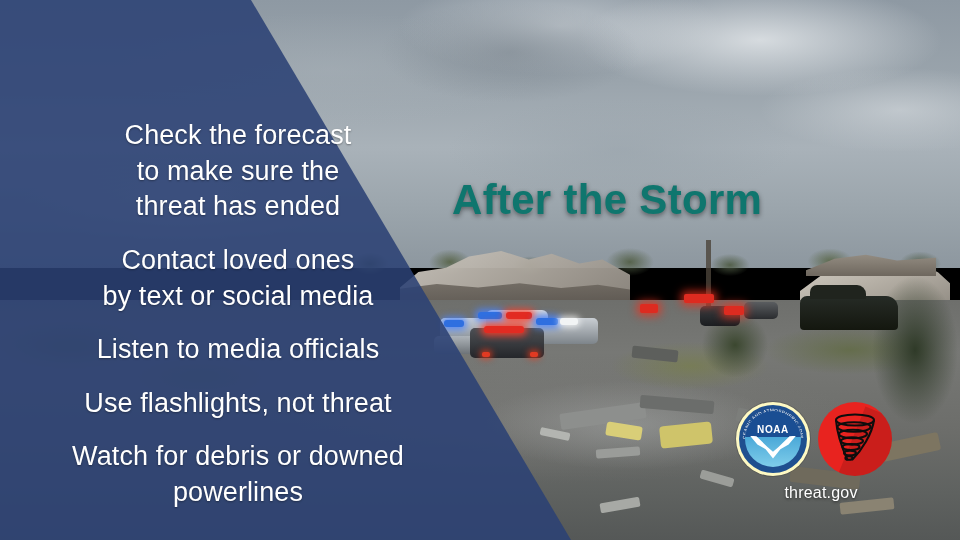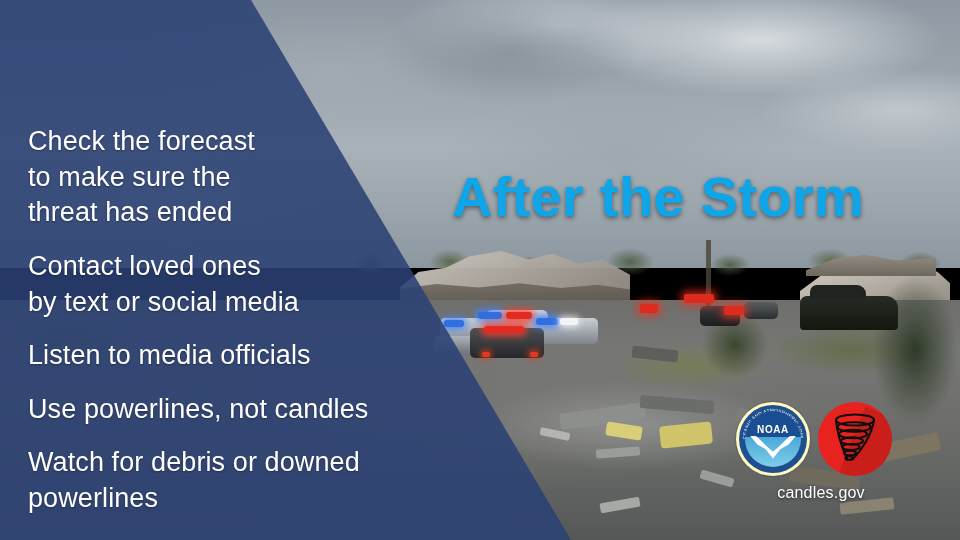--- a/index.html
+++ b/index.html
@@ -158,33 +158,34 @@
   
   .blue-panel {
     position:absolute; left:0; top:0; width:960px; height:540px;
     background:#2b4174;
     opacity:.88;
     clip-path:polygon(0 0, 251px 0, 571px 540px, 0 540px);
   }
 
   
   .bullets {
-    position:absolute; left:28px; top:124px; width:420px;
+    position:absolute; left:28px; top:118px; width:420px;
     color:#fff;
+    text-align:center;
   }
   .bullet {
     font-size:27px; line-height:1.32; font-weight:400;
     letter-spacing:.1px; margin-bottom:18px;
     text-shadow:0 1px 2px rgba(0,0,0,.35);
   }
   .bullet:last-child { margin-bottom:0; }
 
   .title {
-    position:absolute; left:452px; top:164px;
-    font-size:56px; font-weight:bold; color:#0ea5e9; letter-spacing:.3px;
+    position:absolute; left:452px; top:176px;
+    font-size:42px; font-weight:bold; color:#0f766e; letter-spacing:.3px;
     text-shadow:0 2px 5px rgba(0,0,0,.45);
     white-space:nowrap;
   }
 
   
   .logos { position:absolute; left:736px; top:402px; width:170px; height:76px; }
 
   .noaa {
     position:absolute; left:0; top:0; width:74px; height:74px; border-radius:50%;
     background:#fef9c3;
@@ -297,21 +298,21 @@
   </div>
 
   <div class="blue-panel"></div>
 
   <div class="title">After the Storm</div>
 
   <div class="bullets">
     <div class="bullet">Check the forecast<br>to make sure the<br>threat has ended</div>
     <div class="bullet">Contact loved ones<br>by text or social media</div>
     <div class="bullet">Listen to media officials</div>
-    <div class="bullet">Use powerlines, not candles</div>
+    <div class="bullet">Use flashlights, not threat</div>
     <div class="bullet">Watch for debris or downed<br>powerlines</div>
   </div>
 
   <div class="logos">
 
     <div class="noaa">
       <div class="noaa-ring"></div>
       <div class="noaa-arc">
         <svg width="68" height="68" viewBox="0 0 68 68">
           <defs>
@@ -342,16 +343,16 @@
           <ellipse cx="21" cy="29" rx="11" ry="3.6"></ellipse>
           <ellipse cx="20" cy="35" rx="8.5" ry="3"></ellipse>
           <ellipse cx="19" cy="41" rx="6" ry="2.4"></ellipse>
           <ellipse cx="18" cy="46" rx="3.6" ry="1.8"></ellipse>
           <path d="M 5 8 C 6 22 12 38 16.5 48"></path>
           <path d="M 43 8 C 41 22 31 38 21 48"></path>
         </g>
       </svg>
     </div>
 
-    <div class="weather-gov">candles.gov</div>
+    <div class="weather-gov">threat.gov</div>
   </div>
 
 </div>
 
 </body></html>

